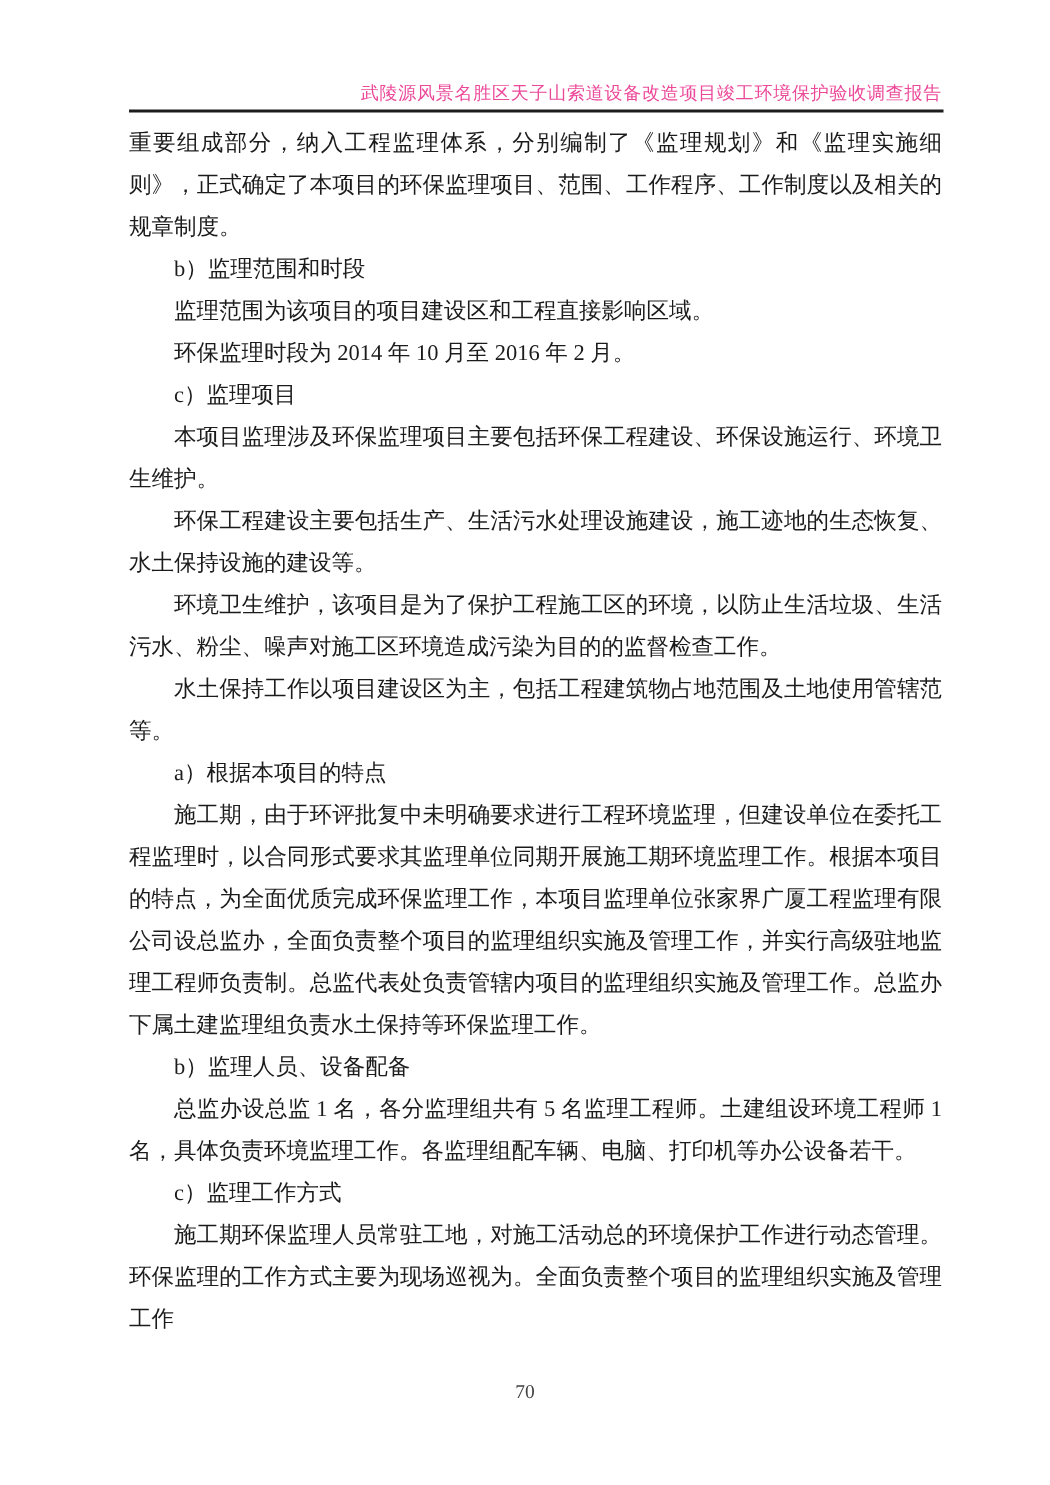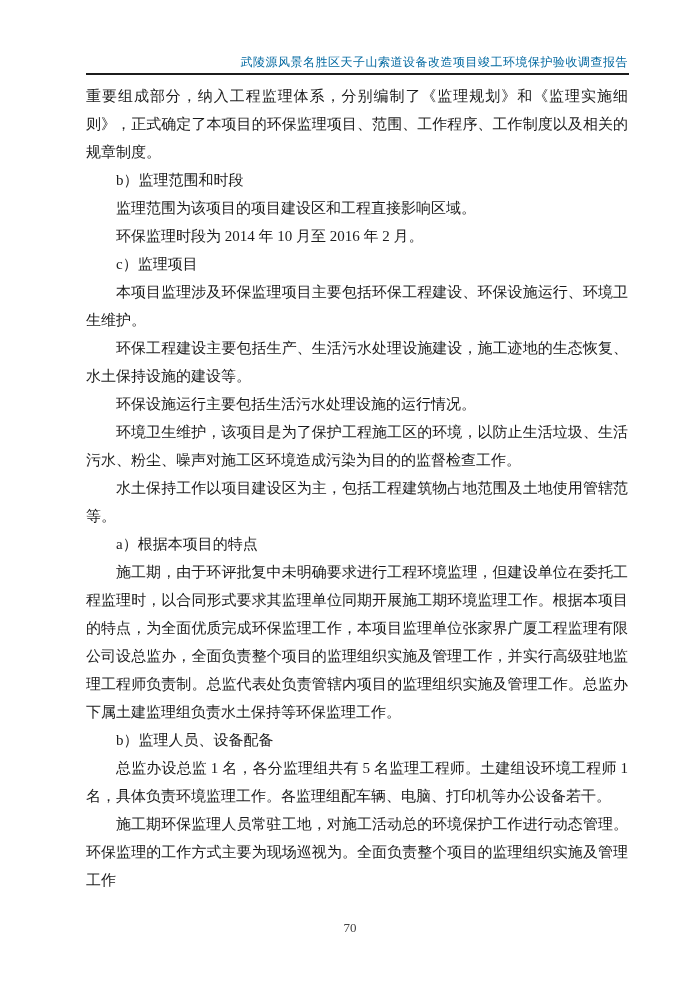--- a/index.html
+++ b/index.html
@@ -15,21 +15,21 @@
     font-family: "Liberation Serif", "DejaVu Serif", serif;
     color: #1b1b1b;
     overflow: hidden;
   }
   .header-text {
     position: absolute;
     top: 54px;
     right: 72px;
     font-size: 12px;
     letter-spacing: 0.5px;
-    color: #0369a1;
+    color: #ec4899;
     white-space: nowrap;
   }
   .header-rule {
     position: absolute;
     top: 73px;
     left: 86px;
     right: 71px;
     border-top: 2px solid #1c1c1c;
     height: 0;
   }
@@ -75,27 +75,27 @@
   <div class="header-rule"></div>
 
   <div class="body">
     <p class="cont">重要组成部分，纳入工程监理体系，分别编制了《监理规划》和《监理实施细则》，正式确定了本项目的环保监理项目、范围、工作程序、工作制度以及相关的规章制度。</p>
     <p class="ind">b）监理范围和时段</p>
     <p class="ind">监理范围为该项目的项目建设区和工程直接影响区域。</p>
     <p class="ind">环保监理时段为 2014 年 10 月至 2016 年 2 月。</p>
     <p class="ind">c）监理项目</p>
     <p class="ind">本项目监理涉及环保监理项目主要包括环保工程建设、环保设施运行、环境卫生维护。</p>
     <p class="ind">环保工程建设主要包括生产、生活污水处理设施建设，施工迹地的生态恢复、水土保持设施的建设等。</p>
-    <p class="ind">环保设施运行主要包括生活污水处理设施的运行情况。</p>
     <p class="ind">环境卫生维护，该项目是为了保护工程施工区的环境，以防止生活垃圾、生活污水、粉尘、噪声对施工区环境造成污染为目的的监督检查工作。</p>
     <p class="ind">水土保持工作以项目建设区为主，包括工程建筑物占地范围及土地使用管辖范等。</p>
     <p class="ind">a）根据本项目的特点</p>
     <p class="ind">施工期，由于环评批复中未明确要求进行工程环境监理，但建设单位在委托工程监理时，以合同形式要求其监理单位同期开展施工期环境监理工作。根据本项目的特点，为全面优质完成环保监理工作，本项目监理单位张家界广厦工程监理有限公司设总监办，全面负责整个项目的监理组织实施及管理工作，并实行高级驻地监理工程师负责制。总监代表处负责管辖内项目的监理组织实施及管理工作。总监办下属土建监理组负责水土保持等环保监理工作。</p>
     <p class="ind">b）监理人员、设备配备</p>
     <p class="ind">总监办设总监 1 名，各分监理组共有 5 名监理工程师。土建组设环境工程师 1 名，具体负责环境监理工作。各监理组配车辆、电脑、打印机等办公设备若干。</p>
+    <p class="ind">c）监理工作方式</p>
     <p class="ind">施工期环保监理人员常驻工地，对施工活动总的环境保护工作进行动态管理。环保监理的工作方式主要为现场巡视为。全面负责整个项目的监理组织实施及管理工作</p>
   </div>
 
   <div class="footer">
     <span>70</span>
   </div>
 
 </div>
 
 </body></html>

